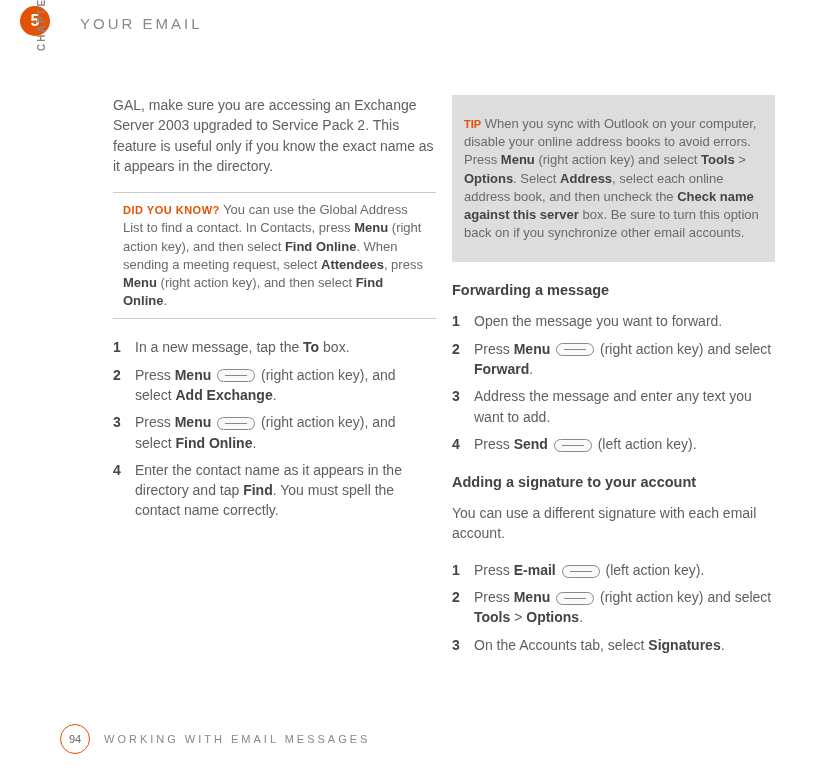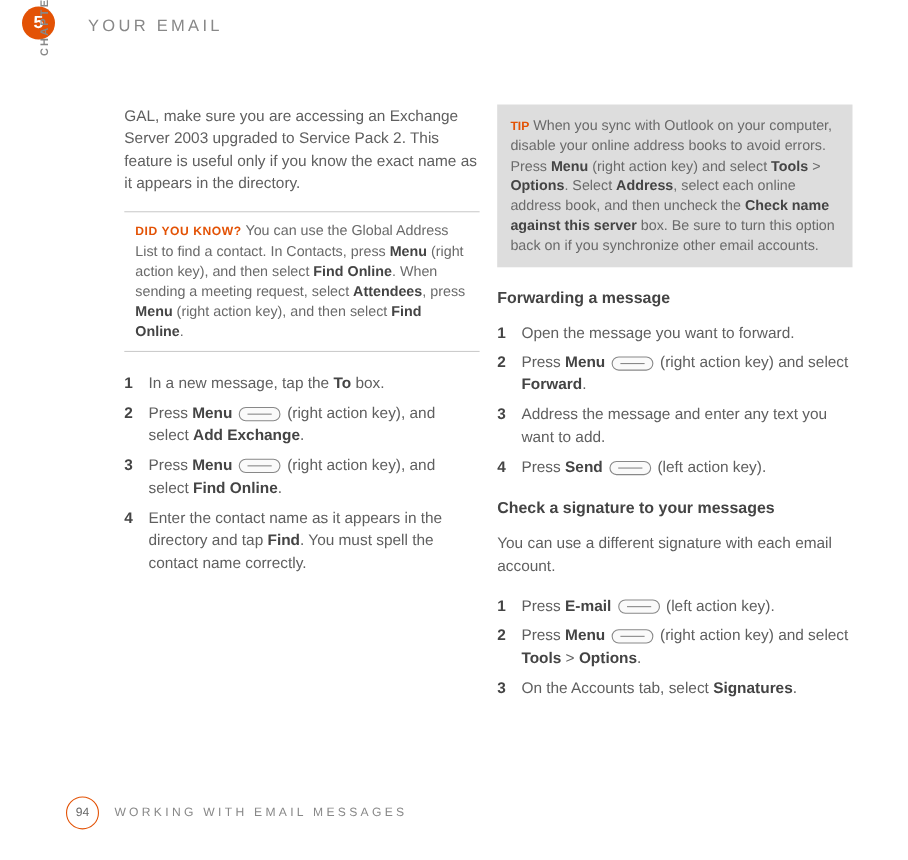--- a/index.html
+++ b/index.html
@@ -4,21 +4,21 @@
   <style>
     * { margin: 0; padding: 0; box-sizing: border-box; }
     body { font-family: Helvetica, Arial, sans-serif; background: #fff; width: 825px; height: 782px; position: relative; color: #5f5f5f; }
     .chapter-badge { position: absolute; top: 6px; left: 20px; width: 30px; height: 30px; background: #e35205; border-radius: 50%; display: flex; align-items: center; justify-content: center; color: #fff; font-weight: bold; font-size: 16px; }
     .chapter-title { position: absolute; top: 15px; left: 80px; color: #888; letter-spacing: 3px; font-size: 15px; }
     .chapter-label { position: absolute; top: 51px; left: 36px; transform: rotate(-90deg); transform-origin: left top; color: #888; letter-spacing: 2px; font-size: 10px; font-weight: bold; }
     .content { position: absolute; top: 95px; left: 113px; right: 50px; display: flex; gap: 16px; }
     .col { flex: 1; font-size: 14px; line-height: 1.45; color: #5f5f5f; }
     .callout { border-top: 1px solid #ccc; border-bottom: 1px solid #ccc; padding: 8px 10px; margin: 12px 0 18px 0; font-size: 13px; line-height: 1.4; color: #6a6a6a; }
     .callout-label { color: #e35205; font-weight: bold; font-size: 11px; letter-spacing: 0.5px; }
-    .tip-box { background: #ddd; padding: 10px 12px; margin: 0 0 6px 0; font-size: 13px; line-height: 1.4; color: #6a6a6a; }
+    .tip-box { background: #ddd; padding: 20px 12px; margin: 0 0 6px 0; font-size: 13px; line-height: 1.4; color: #6a6a6a; }
     .tip-label { color: #e35205; font-weight: bold; font-size: 11px; }
     .section-lead { color: #e35205; font-weight: bold; letter-spacing: 0.5px; }
     .para { margin-bottom: 16px; }
     .underline { text-decoration: underline; }
     .numlist { list-style: none; padding: 0; }
     .numlist li { display: flex; margin-bottom: 7px; }
     .numlist .num { font-weight: bold; color: #444; min-width: 22px; }
     .numlist .txt { flex: 1; }
     .heading { font-weight: bold; color: #444; margin: 18px 0 10px 0; font-size: 14.5px; }
     .key-icon { display: inline-block; width: 38px; height: 13px; border: 1px solid #888; border-radius: 7px; vertical-align: middle; margin: 0 2px; position: relative; background: #fafafa; }
@@ -82,21 +82,21 @@
       <li>
         <span class="num">3</span>
         <span class="txt">Address the message and enter any text you want to add.</span>
       </li>
       <li>
         <span class="num">4</span>
         <span class="txt"><span>Press </span><b>Send</b> <span class="key-icon"></span> <span> (left action key).</span></span>
       </li>
     </ol>
 
-    <div class="heading">Check a signature to your messages</div>
+    <div class="heading">Adding a signature to your account</div>
     <p class="para">You can use a different signature with each email account.</p>
     <ol class="numlist">
       <li>
         <span class="num">1</span>
         <span class="txt"><span>Press </span><b>E-mail</b> <span class="key-icon"></span> <span> (left action key).</span></span>
       </li>
       <li>
         <span class="num">2</span>
         <span class="txt"><span>Press </span><b>Menu</b> <span class="key-icon"></span> <span> (right action key) and select </span><b>Tools</b><span> &gt; </span><b>Options</b><span>.</span></span>
       </li>

